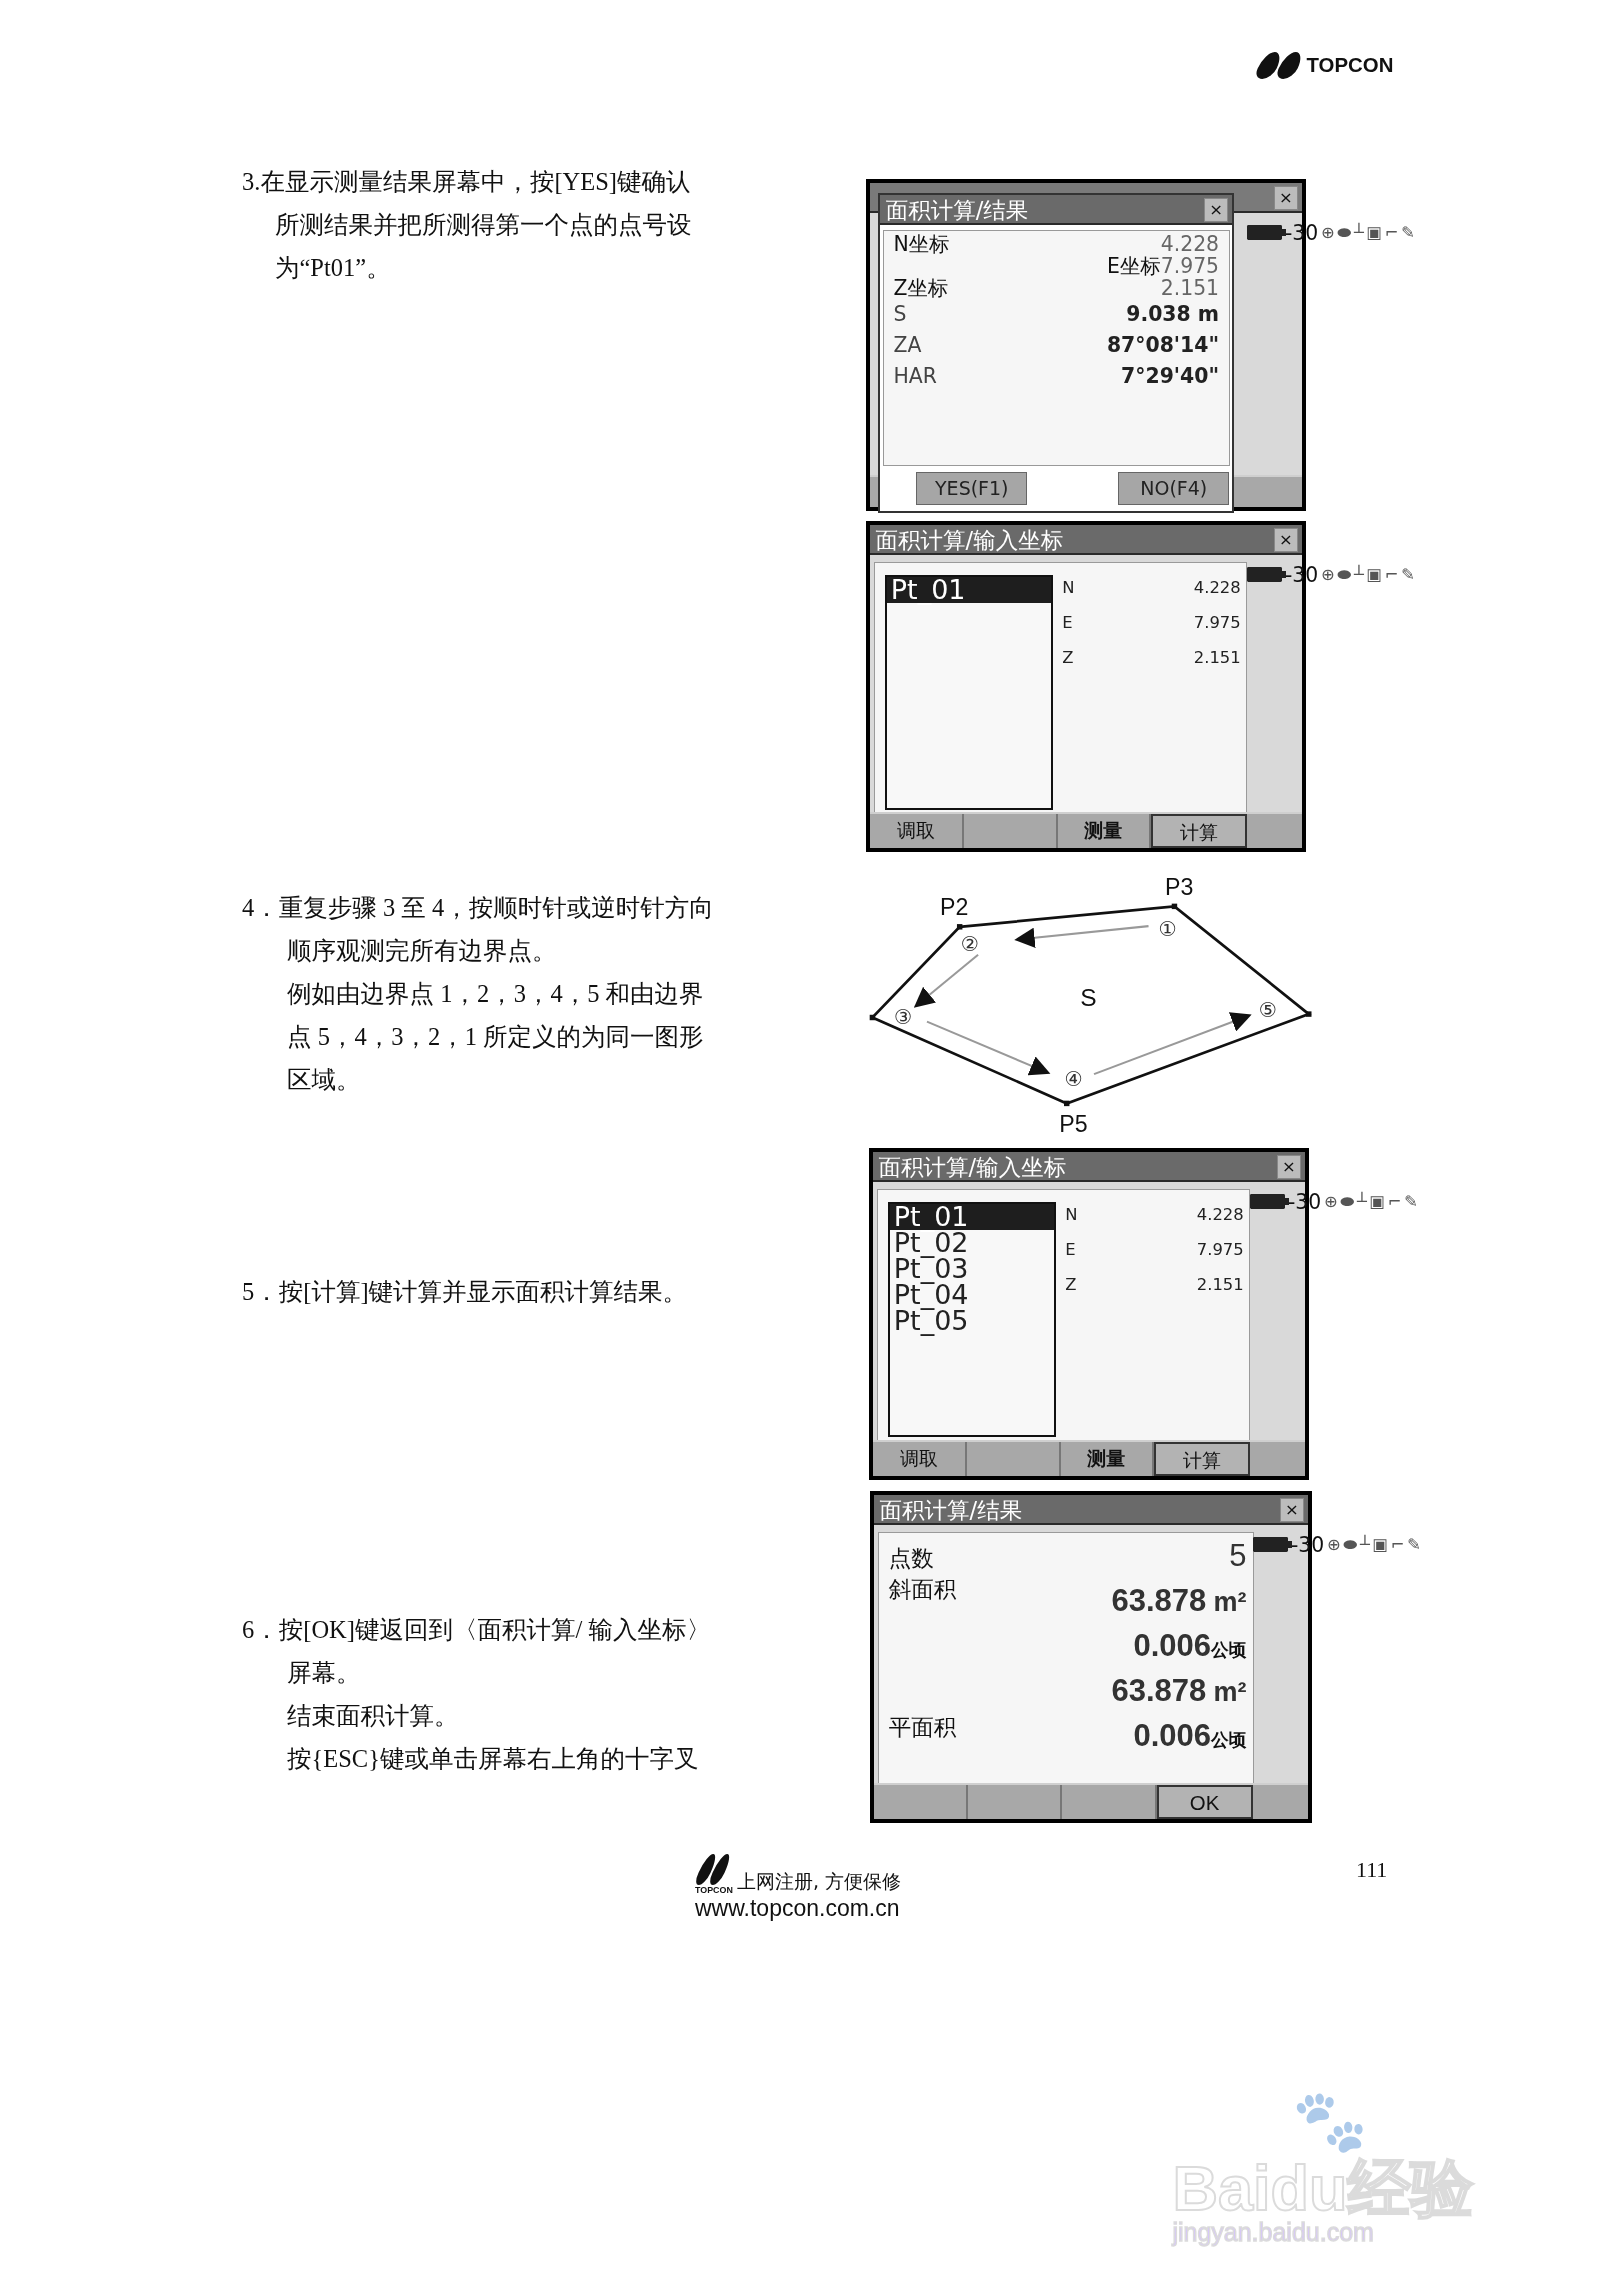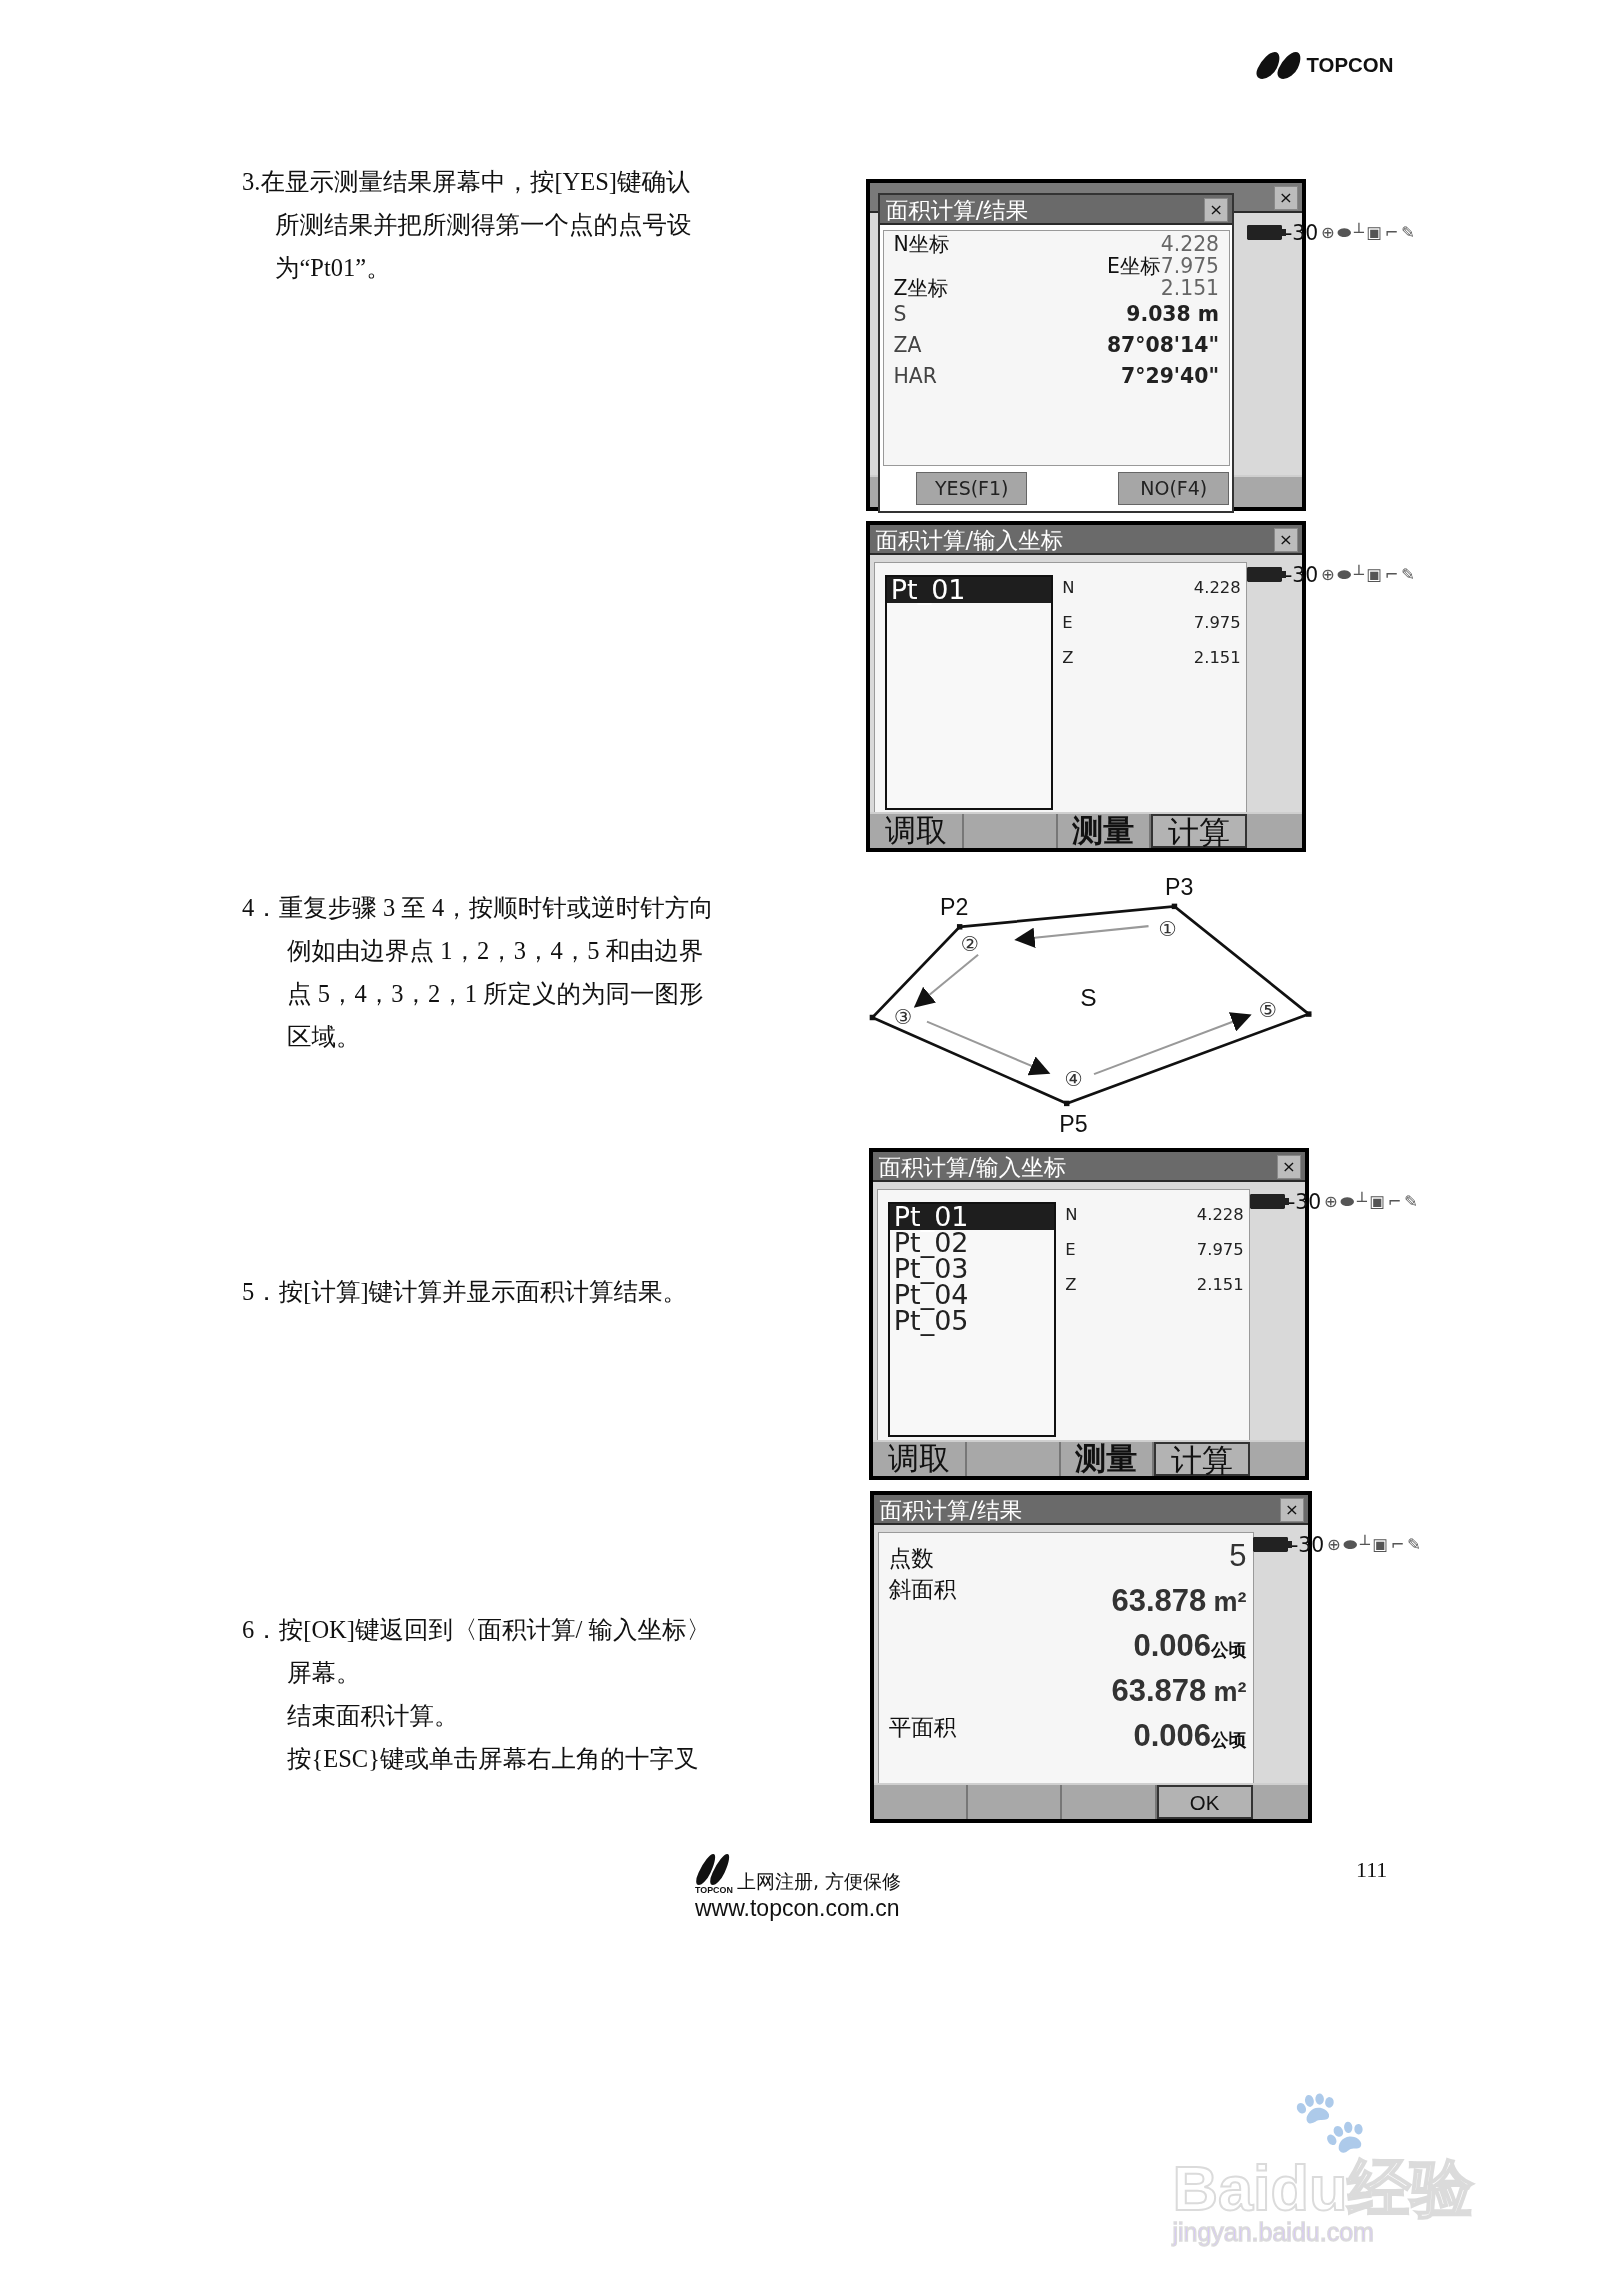--- a/index.html
+++ b/index.html
@@ -20,21 +20,21 @@
   .scr-inner{background:#d9d9d9;width:100%;height:100%;position:relative;box-sizing:border-box;}
   .titlebar{position:absolute;left:0;right:0;top:0;height:30px;background:#6a6a6a;color:#fff;font-size:22.5px;line-height:30px;padding-left:5.5px;box-sizing:border-box;border-bottom:2.7px solid #2a2a2a;}
   .closebtn{position:absolute;right:4.1px;top:3.4px;width:22px;height:22px;background:#bcbcbc;color:#111;font-size:16.4px;line-height:22px;text-align:center;border:0.7px solid #888;}
   .content{position:absolute;left:4.1px;top:37px;background:#f6f6f6;border:1.4px solid #9a9a9a;box-sizing:border-box;}
   .sidebar{position:absolute;right:2.7px;top:35px;width:52px;display:flex;flex-direction:row;align-items:center;gap:2.7px;}
   .icon-box{width:41px;height:29px;display:flex;align-items:center;justify-content:center;color:#555;font-size:16.4px;}
   .battery{width:35px;height:15px;background:#222;border-radius:1.4px;position:relative;}
   .battery:after{content:"";position:absolute;right:-3.4px;top:4.1px;width:3.4px;height:6.8px;background:#222;}
   .prism{font-size:20.4px;color:#111;font-family:"DejaVu Sans",sans-serif;}
   .softkeys{position:absolute;left:0;right:0;bottom:0;height:34px;display:flex;background:#a8a8a8;border-top:2px solid #cfcfcf;}
-  .softkey{flex:1;border-right:2px solid #777;font-size:31px;line-height:33px;text-align:center;color:#111;}
+  .softkey{flex:1;border-right:2px solid #777;font-size:19px;line-height:33px;text-align:center;color:#111;}
   .softkey:last-child{border-right:none;flex:0.6;}
   .softkey.bold{font-weight:bold;}
   .softkey.pressed{background:#b3b3b3;border:2px solid #333;}
   .kvrow{display:flex;justify-content:space-between;font-size:20.4px;color:#444;height:31px;line-height:31px;padding:0 9.5px;}
   .kvrow.dark{color:#111;}
   .kvrow .v.bold{font-weight:bold;color:#222;}
   .list{position:absolute;left:9.5px;top:12.3px;width:168px;border:2px solid #111;background:#f8f8f8;box-sizing:border-box;}
   .list-item{font-size:27px;line-height:26px;height:26px;padding-left:4.1px;color:#222;}
   .list-item.sel{background:#1e1e1e;color:#fff;}
   .coords{position:absolute;left:187px;top:12.3px;right:5.5px;}
@@ -174,20 +174,21 @@
       <div class="softkey"></div>
       <div class="softkey bold">测量</div>
       <div class="softkey pressed">计算</div>
       <div class="softkey"></div>
     </div>
   </div>
 </div>
 
 <div class="abs step" style="top:886px;">
   <div class="line">4．重复步骤 3 至 4，按顺时针或逆时针方向</div>
+  <div class="line indent">顺序观测完所有边界点。</div>
   <div class="line indent">例如由边界点 1，2，3，4，5 和由边界</div>
   <div class="line indent">点 5，4，3，2，1 所定义的为同一图形</div>
   <div class="line indent">区域。</div>
 </div>
 
 <div class="abs diagram">
   <svg width="450" height="273" viewBox="0 0 660 400">
     <defs>
       <marker id="ah" markerWidth="10" markerHeight="10" refX="6" refY="5" orient="auto">
           <path d="M0,0 L10,5 L0,10 z" fill="#111"></path>

